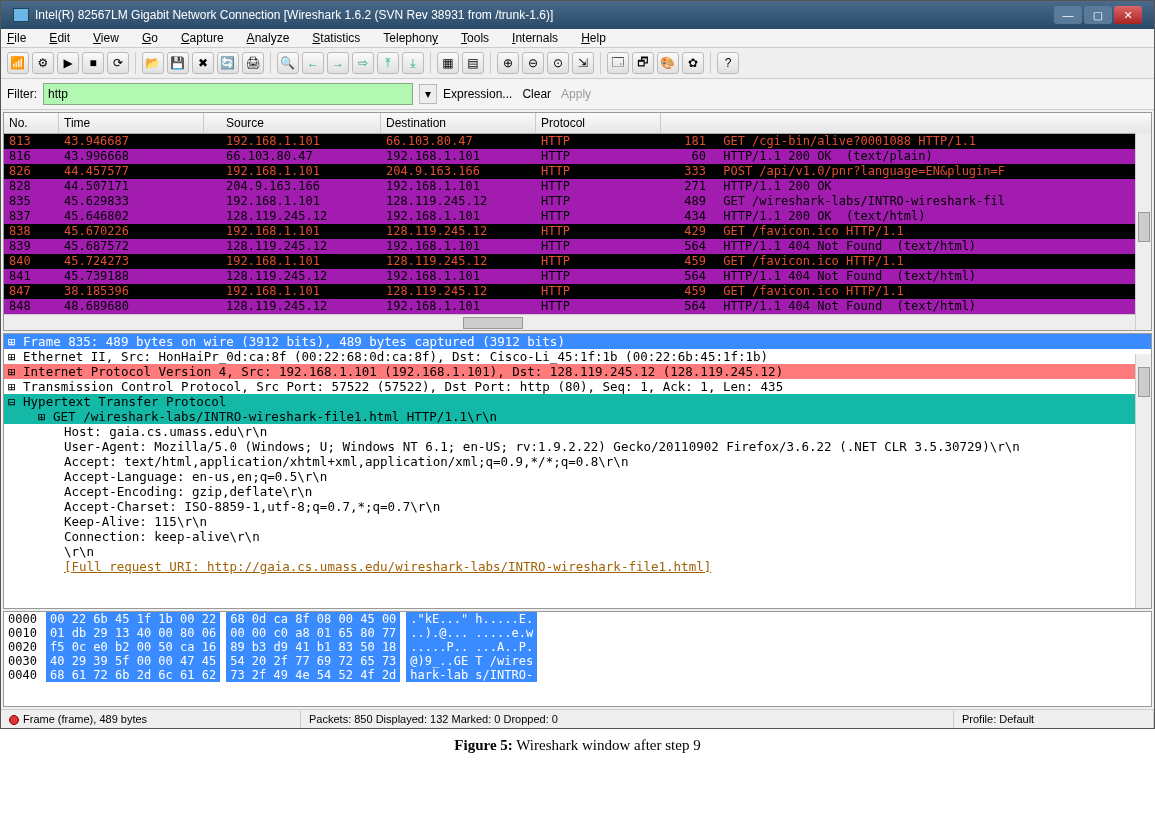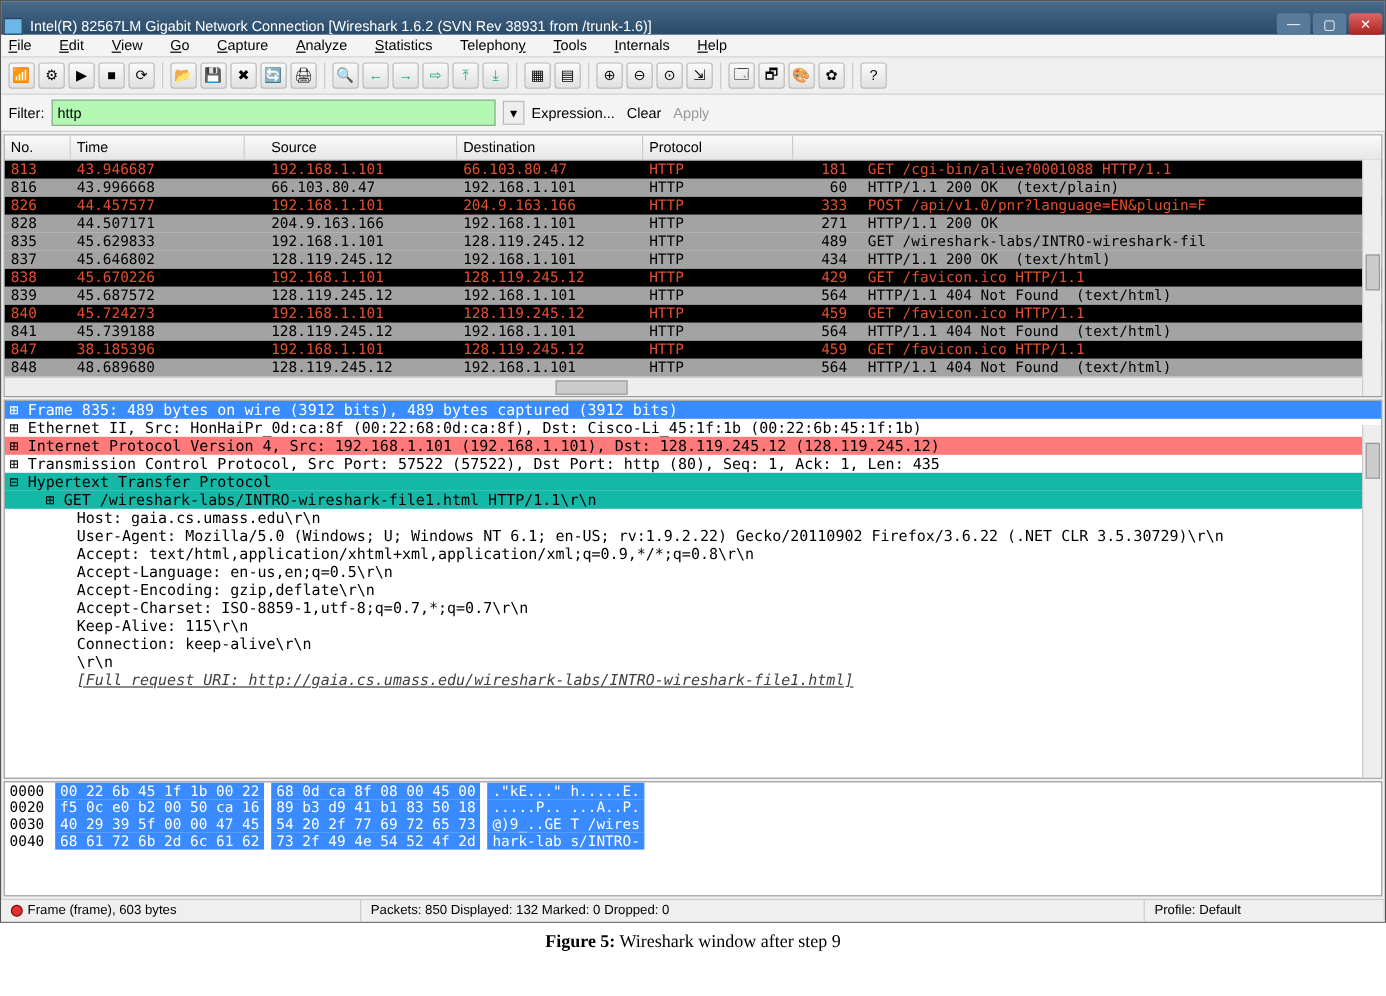--- a/index.html
+++ b/index.html
@@ -1,18 +1,18 @@
 <!DOCTYPE html>
 <html><head>
 <meta charset="utf-8">
 <style>
   * { box-sizing: border-box; margin: 0; padding: 0; }
   body { font-family: "Segoe UI", Tahoma, sans-serif; font-size: 12px; background: #fff; color: #000; }
   .window { width: 1155px; margin: 0 auto; border: 1px solid #555; background: #f0f0f0; }
-  .titlebar { background: linear-gradient(#4a6a8a,#2a4a6a); color: #fff; height: 28px; display: flex; align-items: flex-end; padding: 0 2px; }
+  .titlebar { background: linear-gradient(#4a6a8a,#2a4a6a); color: #fff; height: 28px; display: flex; align-items: center; padding: 0 12px; }
   .titlebar-icon { width: 16px; height: 14px; background:#6cb6e8; margin-right: 6px; border:1px solid #245; }
   .titlebar-text { flex: 1; font-size: 12px; }
   .win-controls { display: flex; gap: 2px; }
   .win-btn { width: 28px; height: 18px; display:flex; align-items:center; justify-content:center; font-size:11px; color:#fff; border-radius:3px; }
   .win-min { background:#5a7a9a; }
   .win-max { background:#5a7a9a; }
   .win-close { background: linear-gradient(#d66,#a22); }
   .menubar { background:#f4f4f4; border-bottom:1px solid #ccc; display:flex; padding:2px 6px; gap:23px; font-size:12px; }
   .menubar span { cursor:default; }
   .underline { text-decoration: underline; }
@@ -29,30 +29,30 @@
   .col-no { width:55px; padding-left:12px;}
   .col-time { width:145px; }
   .col-src { width:160px;margin-left:17px; }
   .col-dst { width:155px; }
   .col-proto { width:125px; }
   .col-length { width:50px; text-align:right; }
   .col-info { flex:1; }
   .pl-body { font-family: "Lucida Console","DejaVu Sans Mono",monospace; font-size:12px; line-height:15px; }
   .prow { display:flex; white-space:pre; }
   .prow div { padding:0 5px; overflow:hidden; }
-  .r-green { background:#a3a3a3; color:#000;}
+  .r-green { background:#a21caf; color:#000;}
   .r-black { background:#000; color:#e05030; }
   .hscroll { height:16px; background:#eee; border-top:1px solid #ccc; position:relative;}
   .hscroll .thumb { position:absolute; left:40%; width:60px; height:12px; top:2px; background:#ccc; border:1px solid #999;}
-  .details-pane { background:#fff; margin:2px; border:1px solid #999; font-family:"Lucida Console","DejaVu Sans Mono",monospace; font-size:12.5px; line-height:15px; height:316px; overflow:hidden; position:relative;}
+  .details-pane { background:#fff; margin:2px; border:1px solid #999; font-family:"Lucida Console","DejaVu Sans Mono",monospace; font-size:12.5px; line-height:15px; height:276px; overflow:hidden; position:relative;}
   .dline { padding:0 4px; white-space:pre; }
   .d-blue-sel { background:#3a8bff; color:#fff; }
   .d-red { background:#ff7a7a; }
   .d-ltblue { background:#14b8a6; }
-  .d-link { color:#404040; text-decoration:underline;font-style:italic; }
+  .d-link { color:#a16207; text-decoration:underline; }
   .indent1 { padding-left: 34px !important; }
   .indent2 { padding-left: 60px !important; }
   .hex-pane { background:#fff; margin:2px; border:1px solid #999; font-family:"Lucida Console","DejaVu Sans Mono",monospace; font-size:12px; line-height:14px; height:96px; overflow:hidden;}
   .hexline { display:flex; }
   .hex-off { width:42px; padding-left:4px; color:#000;}
   .hex-bytes { color:#fff; background:#3a8bff; padding:0 4px; }
   .hex-gap { width:6px; }
   .hex-ascii { color:#fff; background:#3a8bff; padding:0 4px;}
   .statusbar { background:#efefef; border-top:1px solid #ccc; display:flex; font-size:11px; }
   .statusbar > div { border-right:1px solid #ccc; padding:3px 8px; }
@@ -192,20 +192,28 @@
   <div class="hex-pane" id="hex-pane">
       <div class="hexline">
         <div class="hex-off">0000</div>
         <div class="hex-bytes">00 22 6b 45 1f 1b 00 22</div>
         <div class="hex-gap"></div>
         <div class="hex-bytes">68 0d ca 8f 08 00 45 00</div>
         <div class="hex-gap"></div>
         <div class="hex-ascii">."kE..." h.....E.</div>
       </div>
       <div class="hexline">
+        <div class="hex-off">0010</div>
+        <div class="hex-bytes">01 db 29 13 40 00 80 06</div>
+        <div class="hex-gap"></div>
+        <div class="hex-bytes">00 00 c0 a8 01 65 80 77</div>
+        <div class="hex-gap"></div>
+        <div class="hex-ascii">..).@... .....e.w</div>
+      </div>
+      <div class="hexline">
         <div class="hex-off">0020</div>
         <div class="hex-bytes">f5 0c e0 b2 00 50 ca 16</div>
         <div class="hex-gap"></div>
         <div class="hex-bytes">89 b3 d9 41 b1 83 50 18</div>
         <div class="hex-gap"></div>
         <div class="hex-ascii">.....P.. ...A..P.</div>
       </div>
       <div class="hexline">
         <div class="hex-off">0030</div>
         <div class="hex-bytes">40 29 39 5f 00 00 47 45</div>
@@ -218,20 +226,20 @@
         <div class="hex-off">0040</div>
         <div class="hex-bytes">68 61 72 6b 2d 6c 61 62</div>
         <div class="hex-gap"></div>
         <div class="hex-bytes">73 2f 49 4e 54 52 4f 2d</div>
         <div class="hex-gap"></div>
         <div class="hex-ascii">hark-lab s/INTRO-</div>
       </div>
     </div>
 
   <div class="statusbar">
-    <div style="width:300px"><span class="status-dot"></span><span>Frame (frame), 603 bytes</span></div>
+    <div style="width:300px"><span class="status-dot"></span><span>Frame (frame), 489 bytes</span></div>
     <div style="flex:1">Packets: 850 Displayed: 132 Marked: 0 Dropped: 0</div>
     <div style="width:200px">Profile: Default</div>
   </div>
 
 </div>
 
 <div class="caption"><b>Figure 5:</b> Wireshark window after step 9</div>
 
 </body></html>

